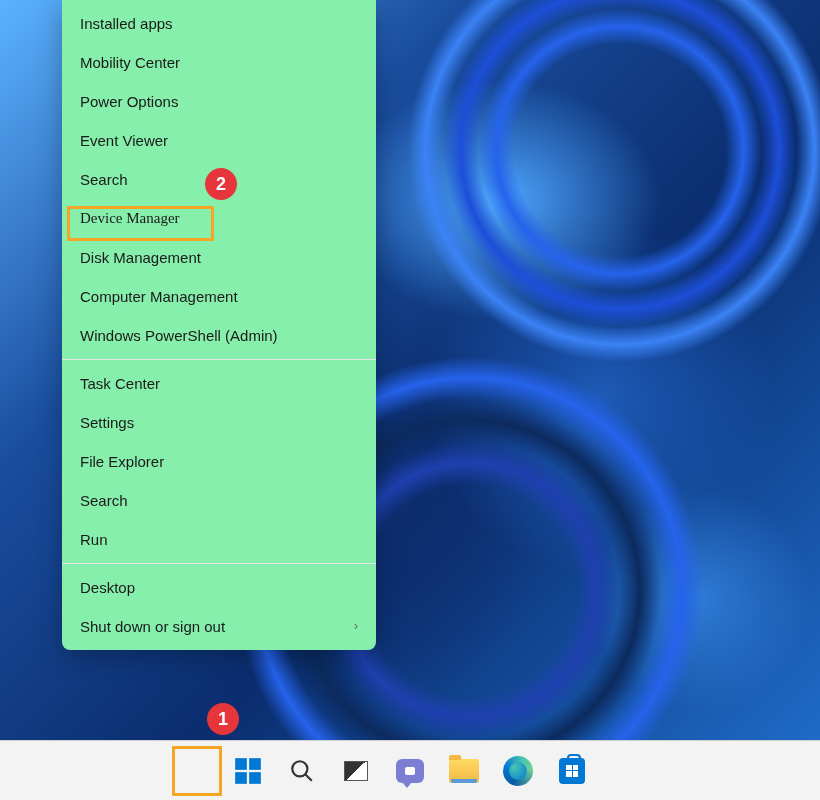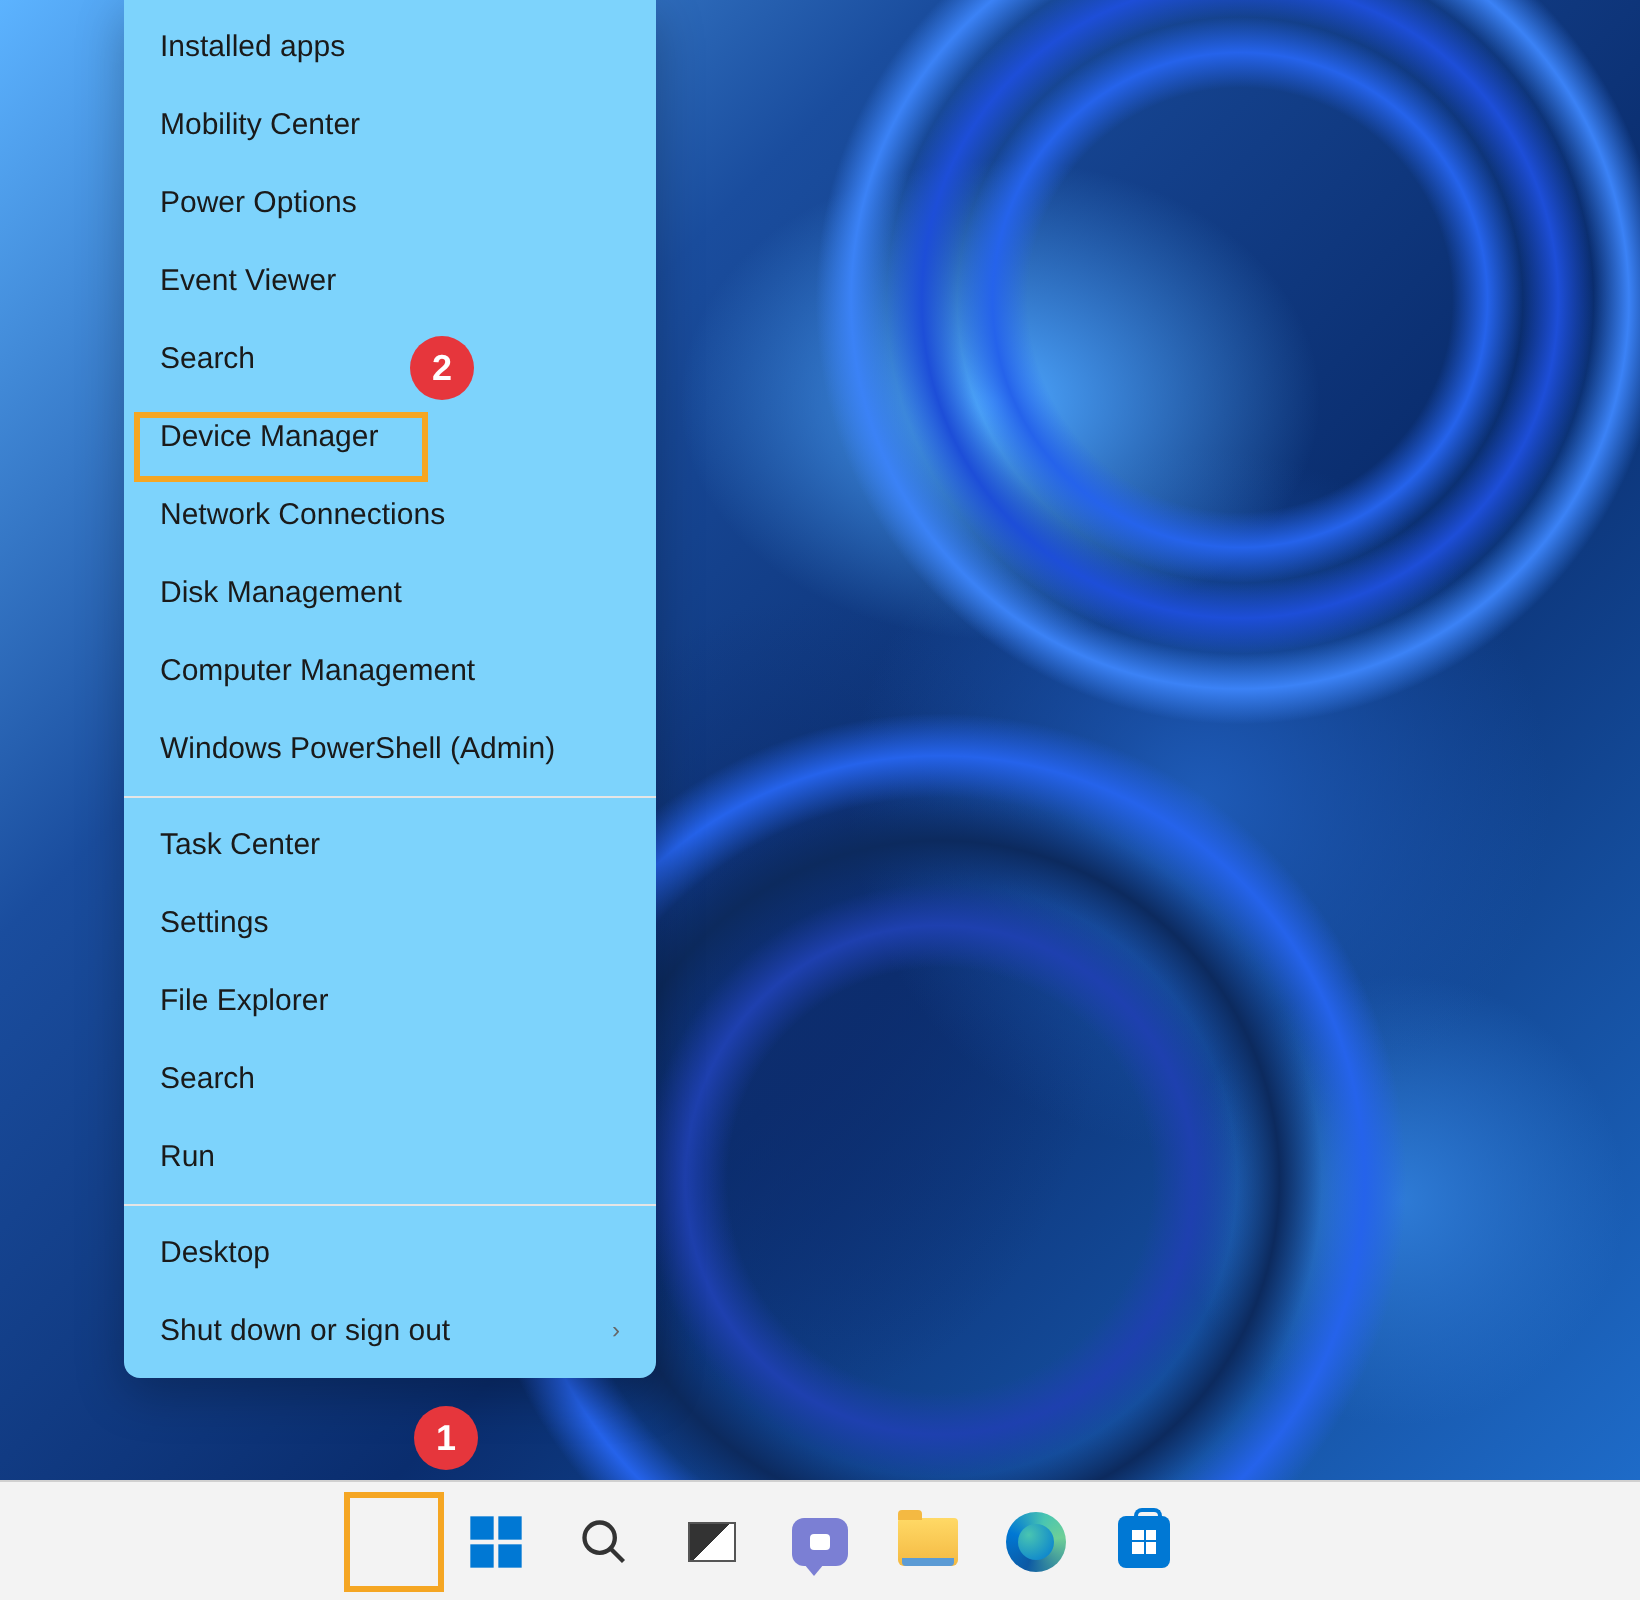--- a/index.html
+++ b/index.html
@@ -49,22 +49,22 @@
       height: 600px;
       bottom: -150px;
       right: 50px;
       background: radial-gradient(circle, transparent 25%, #1e40af 30%, transparent 35%, #0c2a5e 40%, transparent 45%, #2563eb 50%, transparent 55%);
     }
     
     .context-menu {
       position: absolute;
       left: 62px;
       top: 0;
-      width: 266px;
-      background: #7dd3fc;
+      width: 314px;
+      background: #86efac;
       border-radius: 0 0 8px 8px;
       box-shadow: 0 8px 24px rgba(0,0,0,0.25);
       padding: 4px 0;
     }
     
     .menu-item {
       padding: 9px 18px;
       font-size: 15px;
       color: #1a1a1a;
       cursor: pointer;
@@ -75,20 +75,21 @@
     }
     
     .menu-separator {
       height: 1px;
       background: #e5e5e5;
       margin: 4px 0;
     }
     
     .menu-item-highlighted {
       position: relative;
+      font-family: Liberation Serif, serif;
     }
     
     .highlight-box {
       position: absolute;
       left: 67px;
       top: 206px;
       width: 147px;
       height: 35px;
       border: 3px solid #f5a623;
       pointer-events: none;
@@ -310,23 +311,20 @@
     <span>Power Options</span>
   </div>
   <div class="menu-item">
     <span>Event Viewer</span>
   </div>
   <div class="menu-item">
     <span>Search</span>
   </div>
   <div class="menu-item menu-item-highlighted">
     <span>Device Manager</span>
-  </div>
-  <div class="menu-item">
-    <span>Network Connections</span>
   </div>
   <div class="menu-item">
     <span>Disk Management</span>
   </div>
   <div class="menu-item">
     <span>Computer Management</span>
   </div>
   <div class="menu-item">
     <span>Windows PowerShell (Admin)</span>
   </div>

